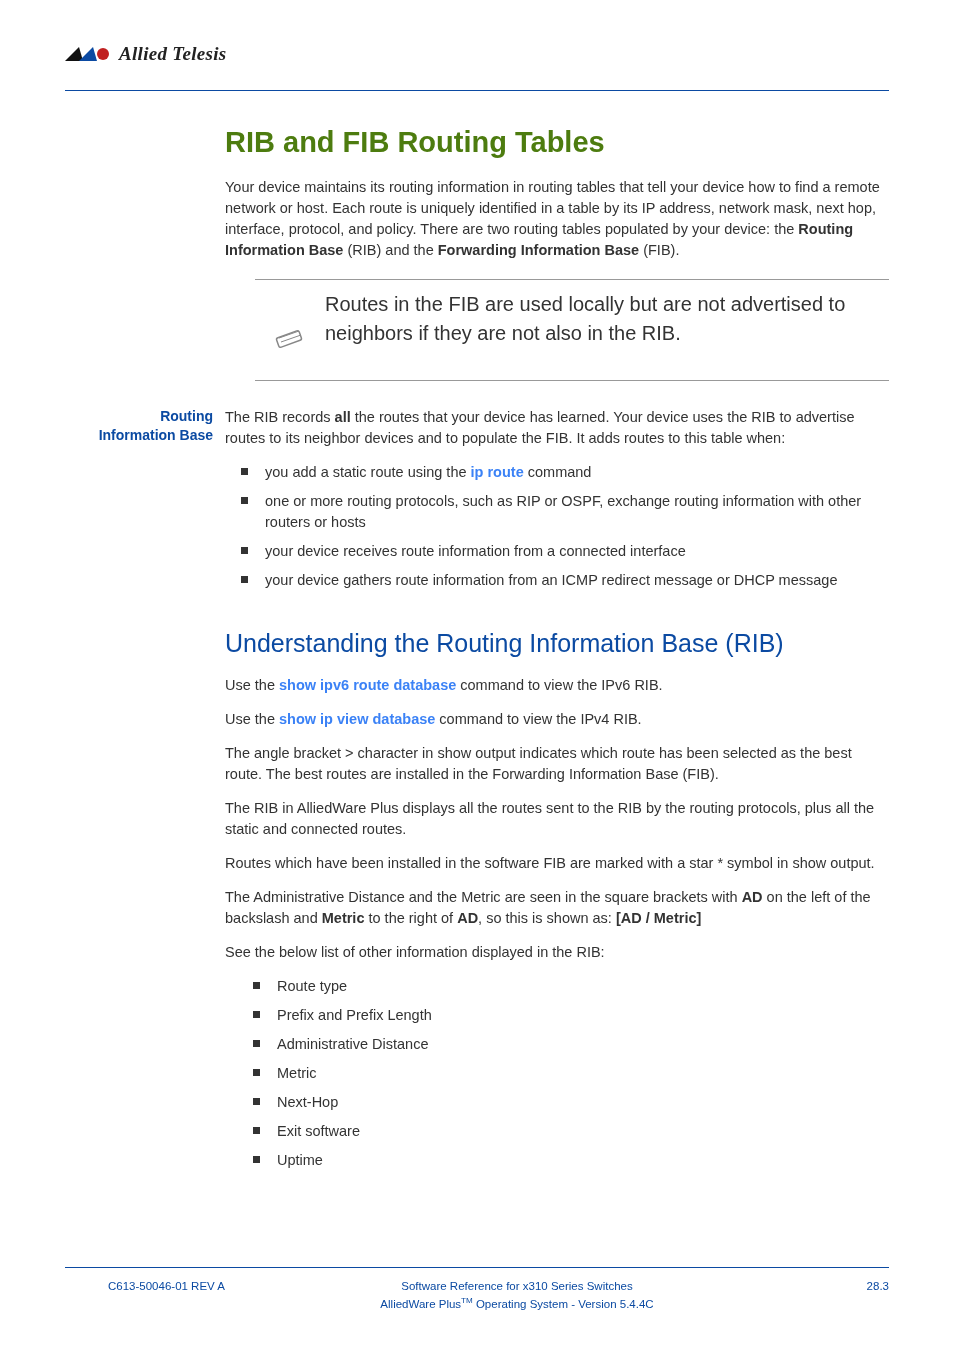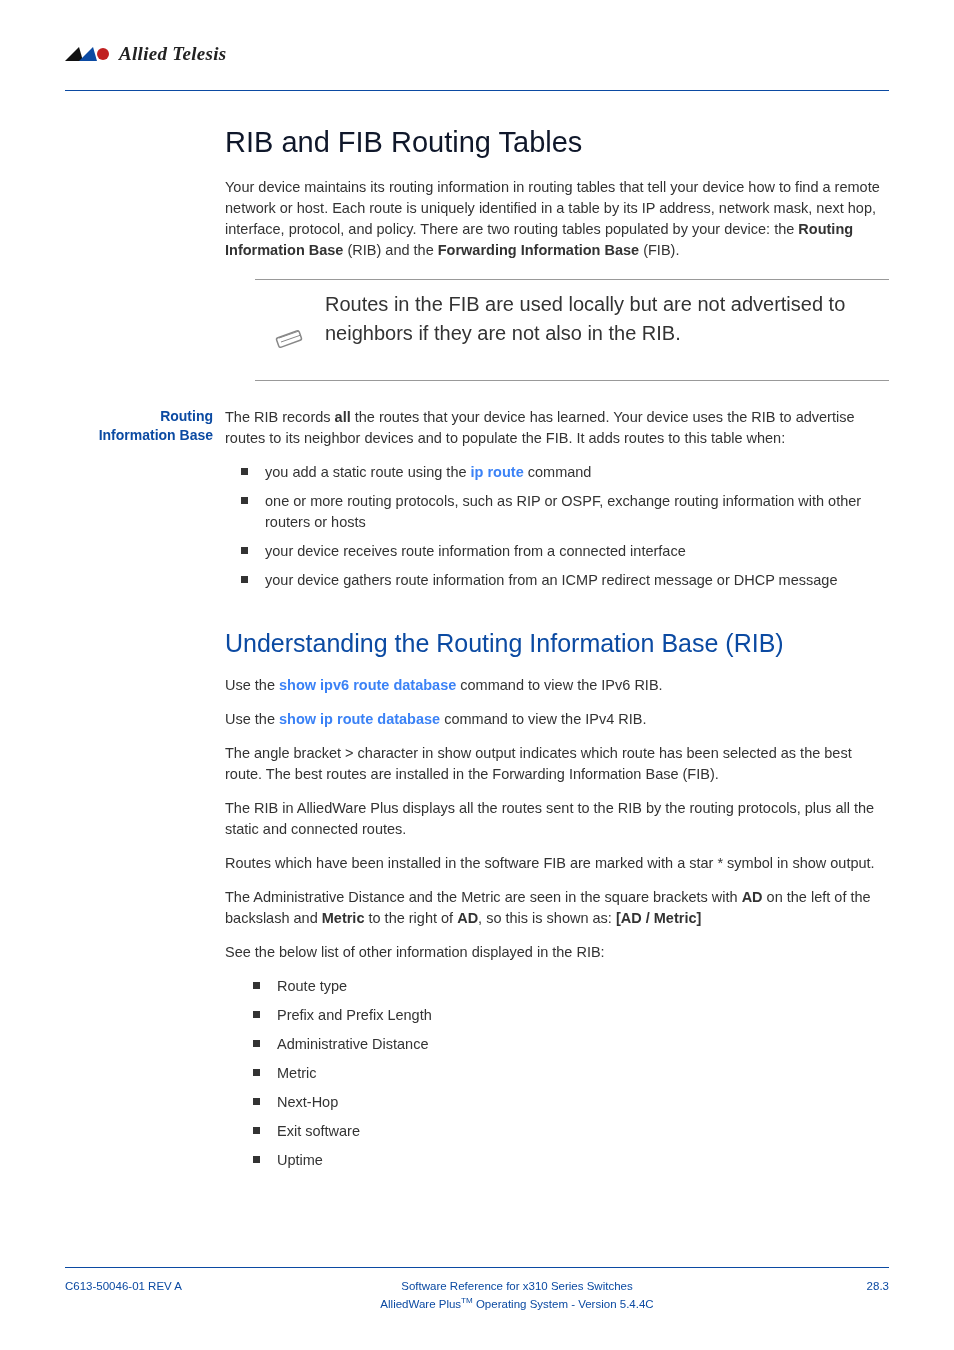--- a/index.html
+++ b/index.html
@@ -31,23 +31,23 @@
     letter-spacing: 0.3px;
     color: #222;
   }
   .hr-top {
     border: none;
     border-top: 1.2px solid #0b4aa2;
     margin: 6px 0 30px 0;
   }
   .content { padding-left: 160px; }
   h1 {
-    color: #0f172a;
+    color: #4d7c0f;
     font-size: 29px;
-    font-weight: 400;
+    font-weight: 700;
     margin-bottom: 14px;
   }
   h2 {
     color: #0b4aa2;
     font-size: 25px;
     font-weight: 400;
     margin: 34px 0 14px 0;
   }
   p { margin-bottom: 13px; }
   .link { color: #3b82f6; font-weight: 700; }
@@ -109,21 +109,21 @@
     margin-bottom: 10px;
   }
   .footer-line {
     display: flex;
     justify-content: space-between;
     align-items: flex-start;
     font-size: 11.5px;
     color: #0b4aa2;
   }
   .footer-center { text-align: center; flex: 1; }
-  .footer-left { width: 160px; text-align: left; }
+  .footer-left { width: 160px; text-align: right; }
   .footer-right { width: 80px; text-align: right; }
   sup { font-size: 0.7em; }
 </style>
 </head>
 <body>
 
 <div class="page">
   <div class="header">
     <svg class="logo-svg" width="46" height="22" viewBox="0 0 46 22">
       <polygon points="0,18 14,4 18,18" fill="#111"></polygon>
@@ -165,21 +165,21 @@
     <ul class="squares">
       <li><span>you add a static route using the </span><span class="link">ip route</span><span> command</span></li>
       <li>one or more routing protocols, such as RIP or OSPF, exchange routing information with other routers or hosts</li>
       <li>your device receives route information from a connected interface</li>
       <li>your device gathers route information from an ICMP redirect message or DHCP message</li>
     </ul>
 
     <h2>Understanding the Routing Information Base (RIB)</h2>
 
     <p><span>Use the </span><span class="link">show ipv6 route database</span><span> command to view the IPv6 RIB.</span></p>
-    <p><span>Use the </span><span class="link">show ip route database</span><span> command to view the IPv4 RIB.</span></p>
+    <p><span>Use the </span><span class="link">show ip view database</span><span> command to view the IPv4 RIB.</span></p>
     <p>The angle bracket &gt; character in show output indicates which route has been selected as the best route. The best routes are installed in the Forwarding Information Base (FIB).</p>
     <p>The RIB in AlliedWare Plus displays all the routes sent to the RIB by the routing protocols, plus all the static and connected routes.</p>
     <p>Routes which have been installed in the software FIB are marked with a star * symbol in show output.</p>
     <p><span>The Administrative Distance and the Metric are seen in the square brackets with </span><strong>AD</strong><span> on the left of the backslash and </span><strong>Metric</strong><span> to the right of </span><strong>AD</strong><span>, so this is shown as: </span><strong>[AD / Metric]</strong></p>
     <p>See the below list of other information displayed in the RIB:</p>
 
     <ul class="squares indent">
       <li>Route type</li>
       <li>Prefix and Prefix Length</li>
       <li>Administrative Distance</li>

